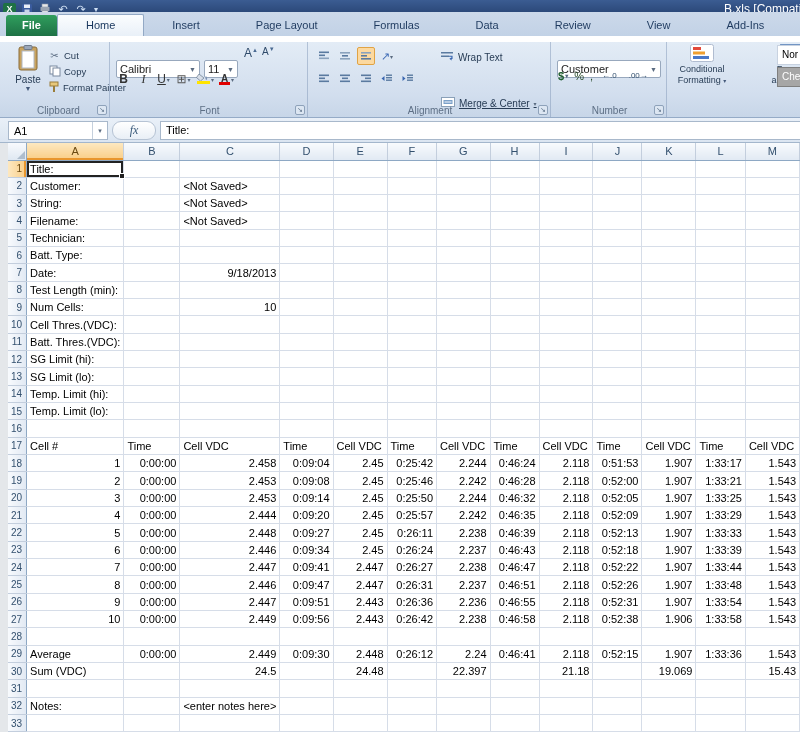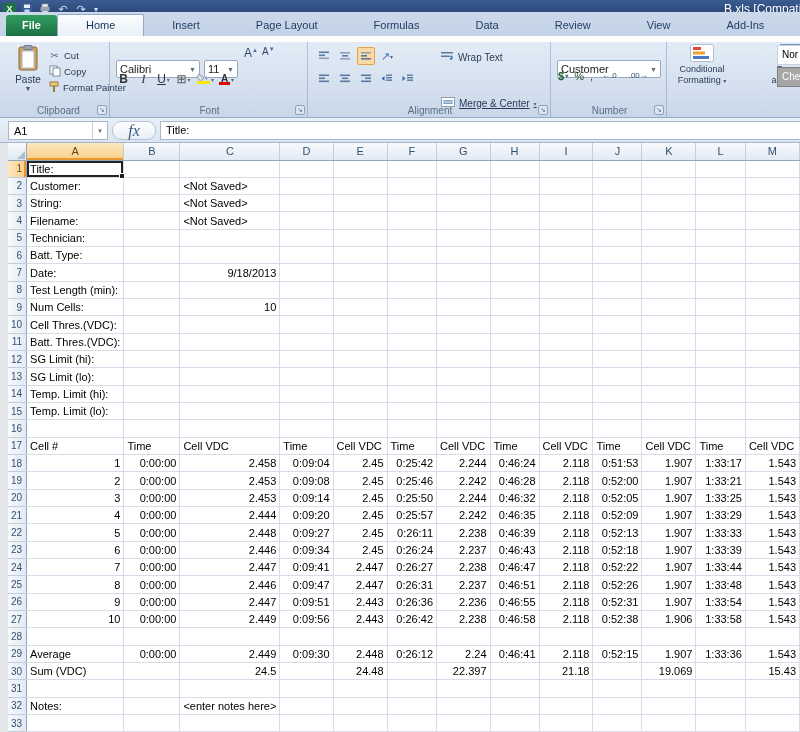--- a/index.html
+++ b/index.html
@@ -92,21 +92,21 @@
 
   
   .fbar { position:absolute; left:0; top:118px; width:800px; height:25px;
     background:linear-gradient(#e9f0f8,#dbe5f1); border-bottom:1px solid #a3b6cc; }
   .namebox { position:absolute; left:8px; top:3px; width:100px; height:19px; background:#fff;
     border:1px solid #a8b8cb; display:flex; align-items:center; }
   .namebox .val { flex:1; padding-left:5px; font-size:11px; color:#000; }
   .namebox .nb-arr { width:15px; text-align:center; font-size:7px; color:#5a6b80; border-left:1px solid #c5d0dd; line-height:17px; }
   .fx-area { position:absolute; left:112px; top:3px; width:44px; height:19px; border:1px solid #b6c3d4;
     border-radius:9px; background:linear-gradient(#fff,#e9eff6); display:flex; align-items:center; justify-content:center; }
-  .fx { font-family:"Liberation Serif",serif; font-style:italic; font-size:16px; color:#3a5a7a; }
+  .fx { font-family:"Liberation Serif",serif; font-style:italic; font-size:12px; color:#3a5a7a; }
   .ffield { position:absolute; left:160px; top:3px; right:0; height:19px; background:#fff;
     border:1px solid #a8b8cb; border-right:none; font-size:11px; line-height:17px; padding-left:5px; color:#000; }
 
   
   .gridwrap { position:absolute; left:0; top:143px; width:800px; height:589px; background:#e4e7ea; }
   table#sheet { border-collapse:collapse; table-layout:fixed; position:absolute; left:8px; top:0; background:#fff; }
   #sheet th { font-weight:normal; }
   .colhdr { height:17px; background:linear-gradient(#f8fafd,#e1e9f3); border-right:1px solid #c3cedd;
     border-bottom:1px solid #8ea8c4; font-size:11px; color:#33506e; text-align:center; }
   .rowhdr { background:linear-gradient(to right,#f8fafd,#e1e9f3); border-bottom:1px solid #c3cedd;

